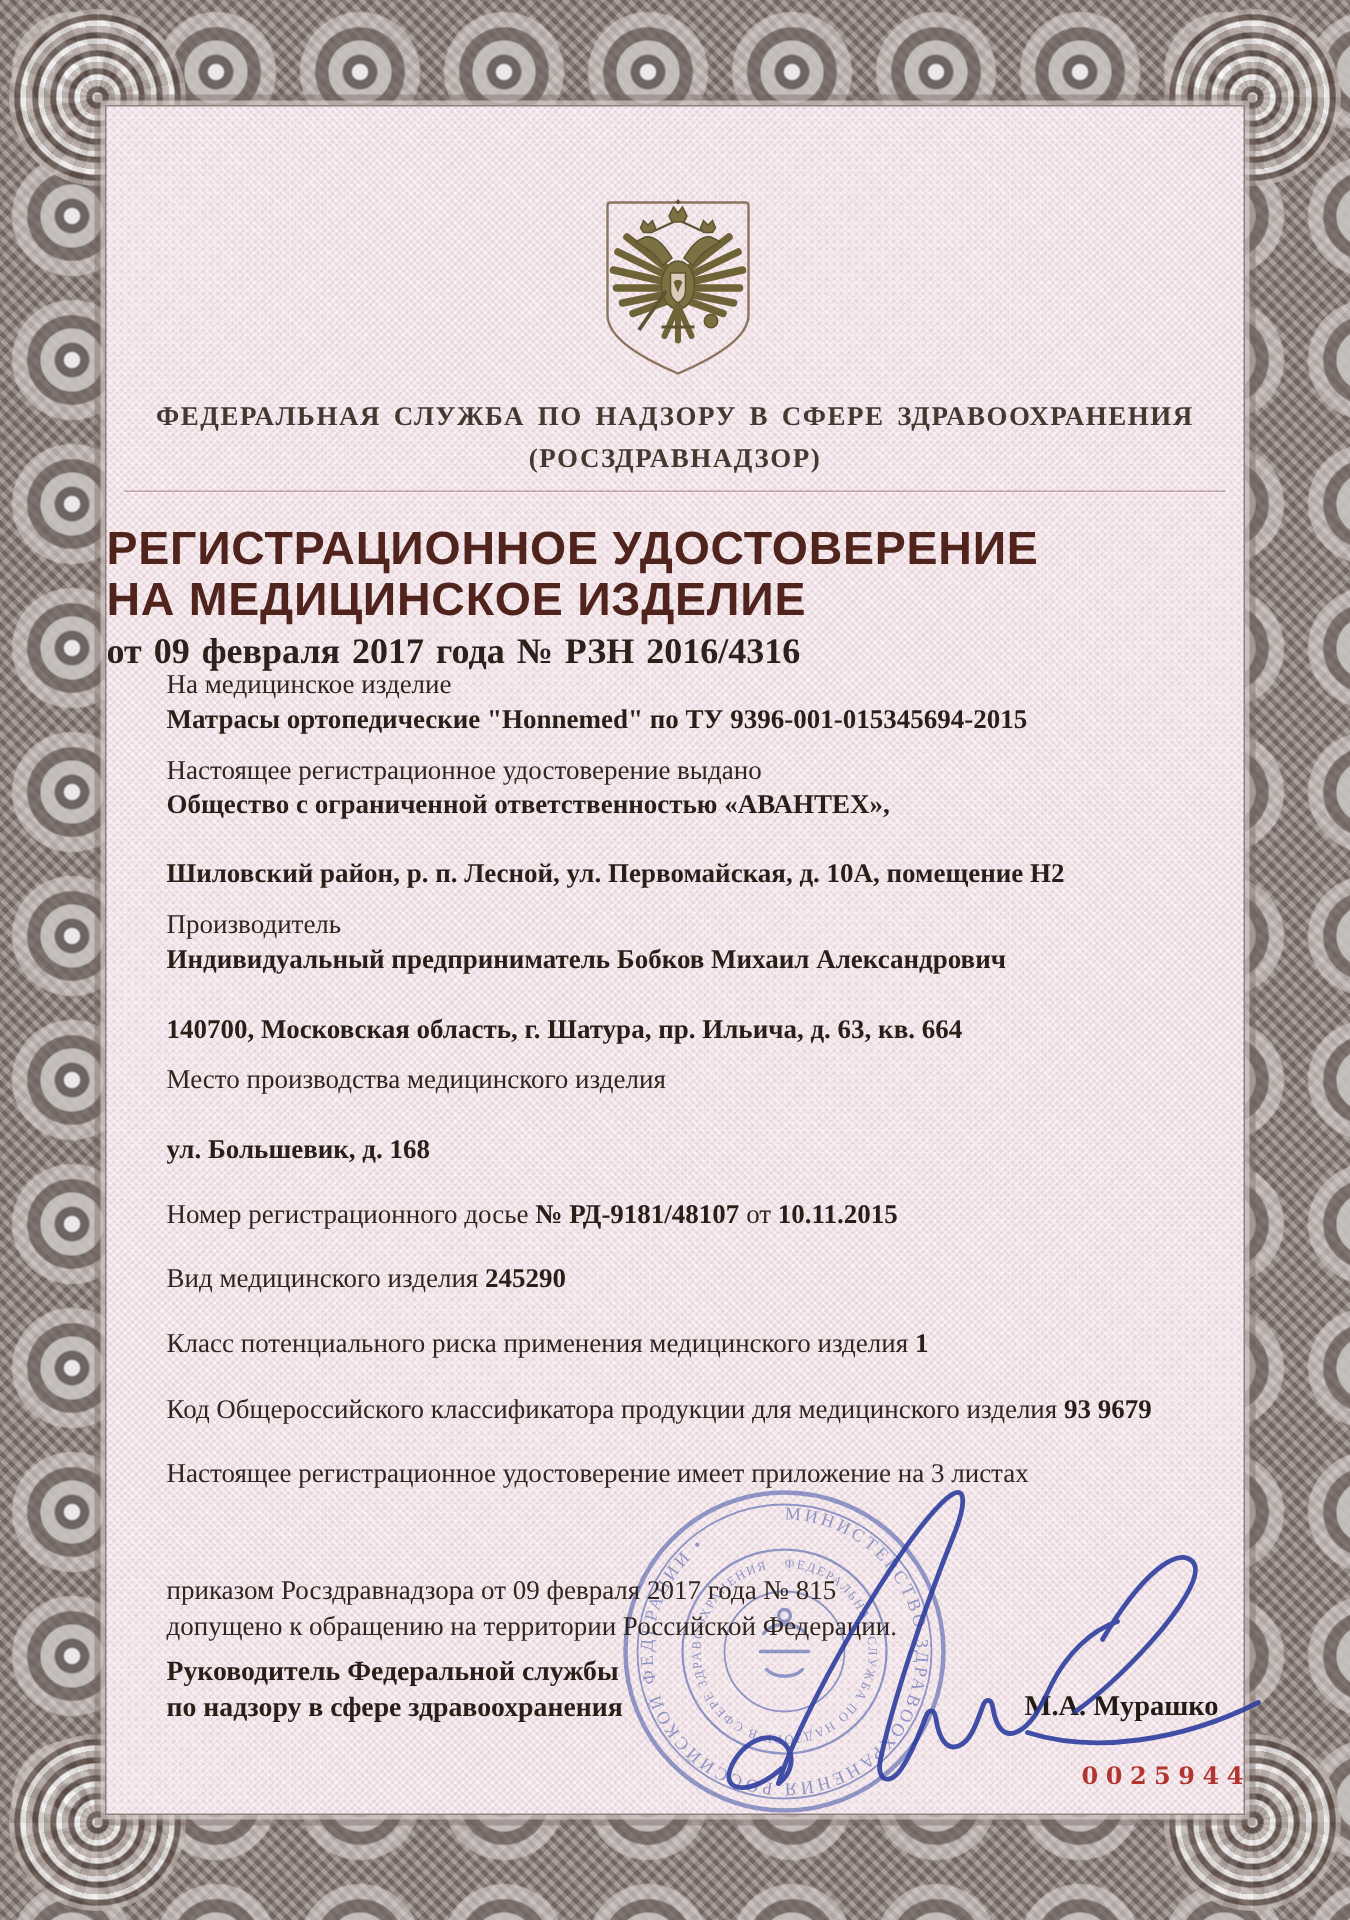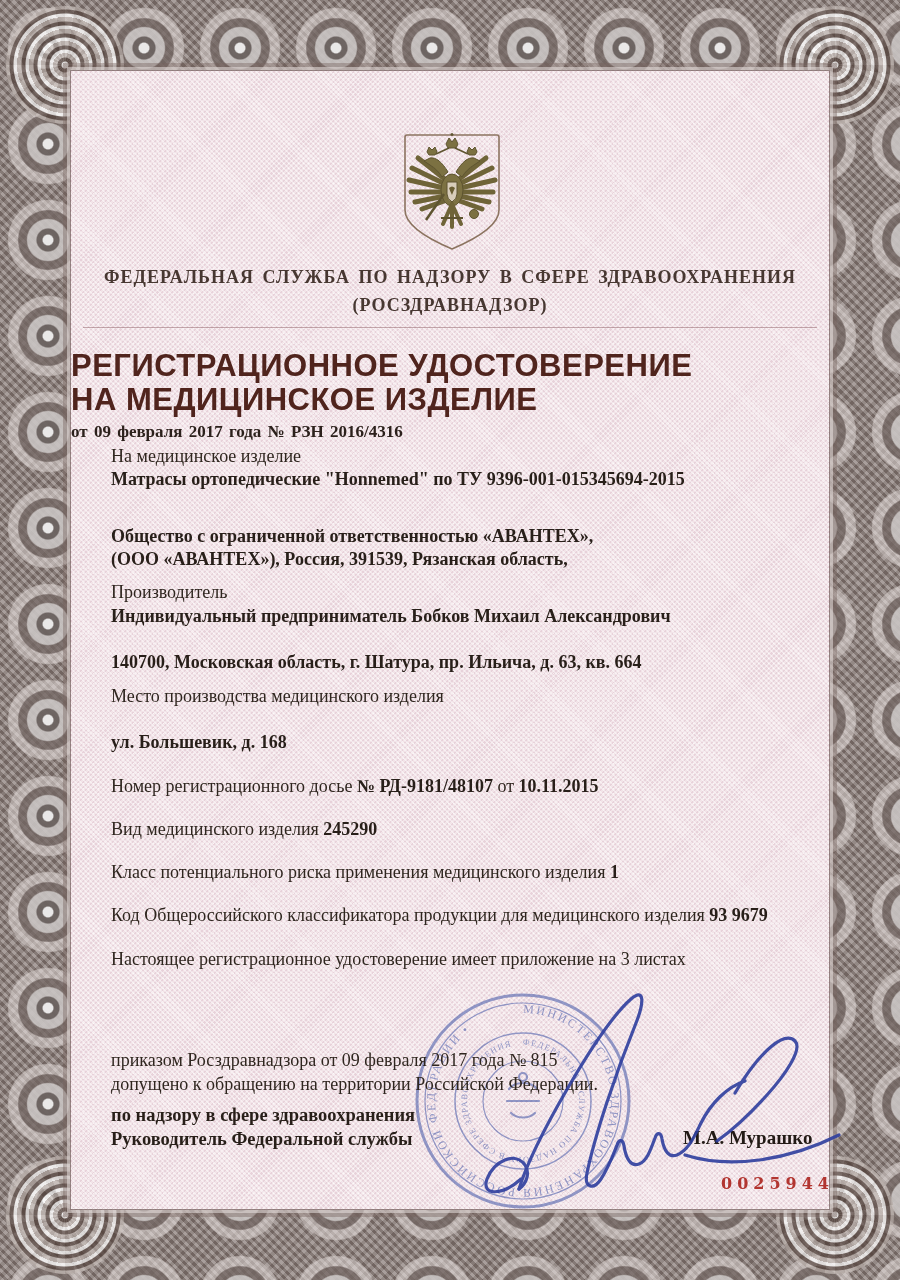--- a/index.html
+++ b/index.html
@@ -45,21 +45,21 @@
   .arms{left:320px;top:61px;width:122px;height:124px;z-index:2}
   
   .agency{top:192px;left:0;width:100%;text-align:center;
     color:#473731;font-weight:bold;font-size:18px;line-height:28px;
     letter-spacing:1px;word-spacing:3px;}
   .divider{top:256px;left:12px;right:12px;height:0;border-top:1px solid rgba(151,108,113,.55);}
   
   .titleblock{top:262px;left:0;width:100%;text-align:left;margin-top:16px;}
   .title-main{font-family:"Liberation Sans", sans-serif;font-weight:bold;
     font-size:31px;line-height:34px;color:#50241d;letter-spacing:.5px;}
-  .title-date{margin-top:5px;font-weight:bold;font-size:17px;color:#2c211c;word-spacing:2px;}
+  .title-date{margin-top:5px;font-weight:bold;font-size:24px;color:#2c211c;word-spacing:2px;}
   
   .bodytext{top:374px;left:40px;right:34px;font-size:18px;line-height:23.3px;color:#2f261f;z-index:2}
   .bodytext p{margin:0 0 10px 0;}
   .bodytext p.sp{margin-bottom:20px;}
   .b{font-weight:bold;color:#281f19;}
   
   .orderblock{top:978px;left:40px;right:34px;font-size:18px;line-height:23.5px;color:#2f261f;z-index:3}
   .signatory{top:1033px;left:40px;width:420px;font-weight:bold;font-size:18.5px;line-height:23.5px;color:#281f19;z-index:3}
   .signame{top:1056px;left:612px;font-weight:bold;font-size:19px;color:#221a15;z-index:4}
   .serial{top:1103px;left:650px;font-family:"DejaVu Serif", serif;font-weight:bold;
@@ -137,23 +137,24 @@
       <div class="title-main">НА МЕДИЦИНСКОЕ ИЗДЕЛИЕ</div>
       <div class="title-date">от  09 февраля 2017 года   №  РЗН 2016/4316</div>
     </div>
 
     <div class="abs bodytext">
       <p>
         <span>На медицинское изделие</span><br>
         <span class="b">Матрасы ортопедические "Honnemed" по ТУ 9396-001-015345694-2015</span>
       </p>
       <p>
+        <span>Настоящее регистрационное удостоверение выдано</span><br>
+        <span class="b">Общество с ограниченной ответственностью «АВАНТЕХ»,</span><br>
         <br>
-        <span class="b">Общество с ограниченной ответственностью «АВАНТЕХ»,</span><br>
-        <span class="b">(ООО «АВАНТЕХ»), Россия, 391539, Рязанская область,</span><br>
+        <span class="b">Шиловский район, р. п. Лесной, ул. Первомайская, д. 10А, помещение Н2</span>
       </p>
       <p>
         <span>Производитель</span><br>
         <span class="b">Индивидуальный предприниматель Бобков Михаил Александрович</span><br>
         <br>
         <span class="b">140700, Московская область, г. Шатура, пр. Ильича, д. 63, кв. 664</span>
       </p>
       <p class="sp">
         <span>Место производства медицинского изделия</span><br>
         <br>
@@ -198,22 +199,22 @@
         </g>
       </svg>
     </div>
 
     <div class="abs orderblock">
       <div>приказом Росздравнадзора от 09 февраля 2017 года № 815</div>
       <div>допущено к обращению на территории Российской Федерации.</div>
     </div>
 
     <div class="abs signatory">
+      <div>Руководитель Федеральной службы</div>
       <div>по надзору в сфере здравоохранения</div>
-      <div>Руководитель Федеральной службы</div>
     </div>
 
     <div class="abs signame">М.А. Мурашко</div>
 
     <div class="abs signature">
       <svg width="430" height="220" viewBox="0 0 430 220" fill="none" stroke="#2e3e9e" stroke-width="3.2" stroke-linecap="round">
         <path d="M98,196 C78,214 58,212 64,196 C71,178 92,168 102,182 C107,190 104,200 96,206"></path>
         <path d="M96,206 C110,160 176,44 208,16 C222,4 221,20 213,40 C192,92 172,152 164,190 C161,204 170,208 178,196 C186,184 190,172 194,162 C196,156 200,156 201,163 C203,176 208,184 216,181 C224,178 228,166 232,155 C234,149 238,149 239,156 C241,168 246,175 254,172 C266,167 272,152 278,140 C288,120 304,104 322,98"></path>
         <path d="M312,110 C338,66 362,48 372,58 C380,66 362,92 344,112 C326,132 308,148 294,158"></path>
         <path d="M262,172 C306,186 364,178 416,152"></path>

